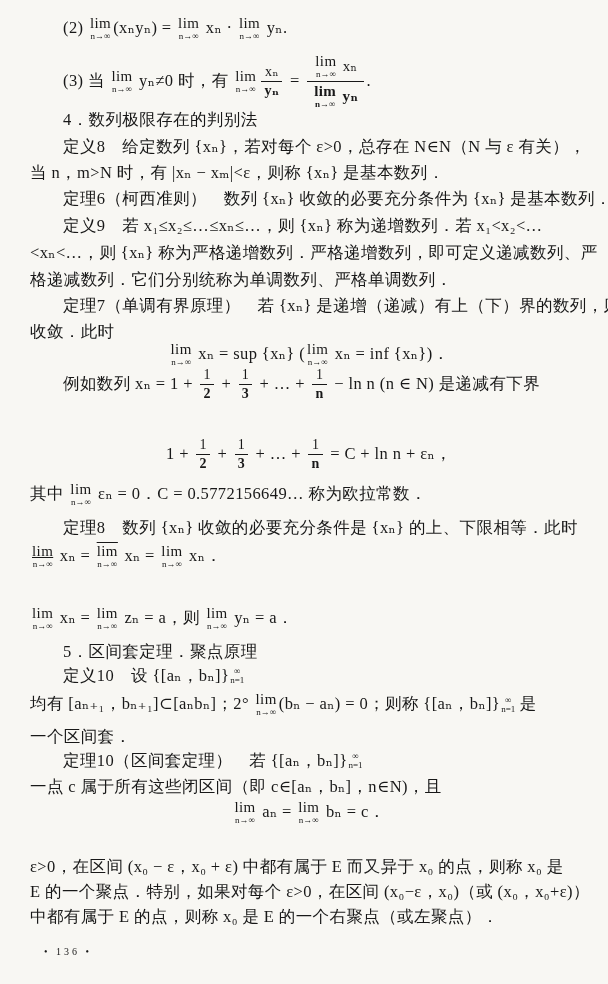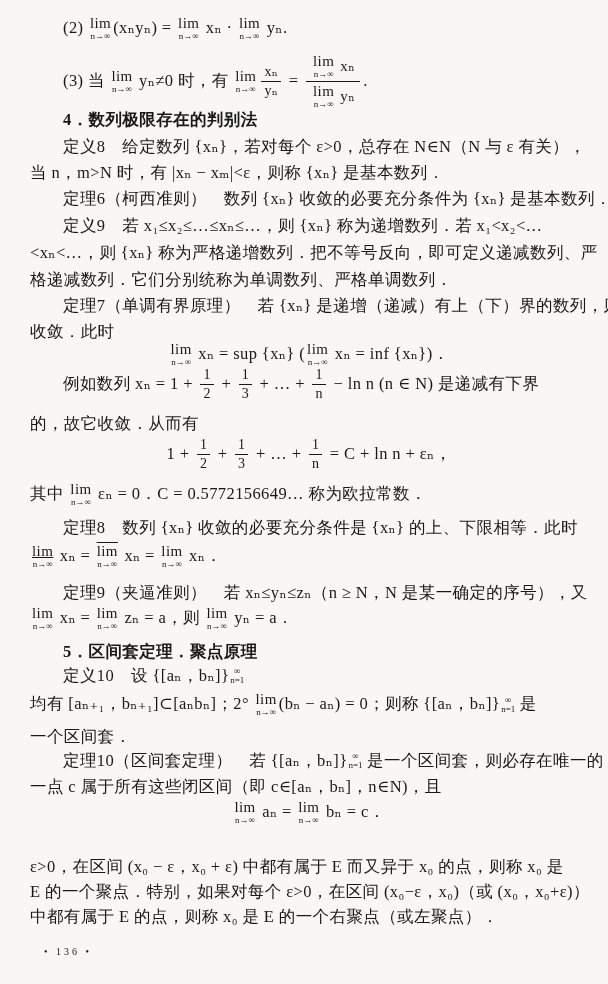--- a/index.html
+++ b/index.html
@@ -8,32 +8,32 @@
     position:relative;width:608px;height:984px;background:#f8f7f3;
     font-family:"Liberation Serif","DejaVu Serif",serif;
     color:#181818;font-size:16.5px;overflow:hidden;
   }
   .row{
     position:absolute;left:30px;right:20px;
     line-height:1.25;letter-spacing:0.4px;white-space:nowrap;
   }
   .indent{padding-left:33px;}
   .b{font-weight:normal;}
-  .heading{font-weight:bold;}
+  .heading{font-weight:normal;}
   .mrow{display:flex;align-items:center;}
   .mrow>span{white-space:pre;}
   .center{justify-content:center;}
   .lim{display:inline-flex;flex-direction:column;align-items:center;line-height:1;margin:0 2px;justify-content:space-between;}
   .lim .lt{font-size:15px;}
   .lim .lb{font-size:9px;margin-top:1px;letter-spacing:0;}
   .lim.under .lt{text-decoration:underline;}
   .lim.over .lt{text-decoration:overline;}
   .frac{display:inline-flex;flex-direction:column;align-items:center;line-height:1;margin:0 3px;vertical-align:middle;}
   .frac .fn{display:flex;align-items:center;justify-content:center;font-size:14px;padding:0 3px 2px;}
-  .frac .fd{display:flex;align-items:center;justify-content:center;font-size:14px;border-top:1.5px solid #181818;padding:2px 3px 0;}
+  .frac .fd{display:flex;align-items:center;justify-content:center;font-size:14px;border-top:1.5px solid #181818;padding:2px 3px 0;font-weight:bold;}
   .frac.big .fn,.frac.big .fd{font-size:15px;padding:2px 5px;}
   .ss{display:inline-flex;flex-direction:column;align-items:center;line-height:1;font-size:9px;letter-spacing:0;margin-left:1px;}
   .pagenum{position:absolute;left:44px;top:946px;font-size:10px;letter-spacing:3px;}
 </style>
 </head>
 <body>
 
 <div class="page">
 
   <div class="row mrow indent" style="top:16px">
@@ -63,21 +63,21 @@
   <div class="row indent heading" style="top:110px"><span>4．数列极限存在的判别法</span></div>
 
   <div class="row indent" style="top:137px"><span class="b">定义8</span><span>　给定数列 {xₙ}，若对每个 ε&gt;0，总存在 N∈N（N 与 ε 有关），</span></div>
 
   <div class="row" style="top:163px"><span>当 n，m&gt;N 时，有 |xₙ − xₘ|&lt;ε，则称 {xₙ} 是</span><span class="b">基本数列</span><span>．</span></div>
 
   <div class="row indent" style="top:189px"><span class="b">定理6（柯西准则）</span><span>　数列 {xₙ} 收敛的必要充分条件为 {xₙ} 是基本数列．</span></div>
 
   <div class="row indent" style="top:216px"><span class="b">定义9</span><span>　若 x₁≤x₂≤…≤xₙ≤…，则 {xₙ} 称为</span><span class="b">递增数列</span><span>．若 x₁&lt;x₂&lt;…</span></div>
 
-  <div class="row" style="top:243px"><span>&lt;xₙ&lt;…，则 {xₙ} 称为</span><span class="b">严格递增数列</span><span>．把不等号反向，即可定义</span><span class="b">递减数列、严</span></div>
+  <div class="row" style="top:243px"><span>&lt;xₙ&lt;…，则 {xₙ} 称为</span><span class="b">严格递增数列</span><span>．严格递增数列，即可定义</span><span class="b">递减数列、严</span></div>
 
   <div class="row" style="top:270px"><span class="b">格递减数列</span><span>．它们分别统称为</span><span class="b">单调数列、严格单调数列</span><span>．</span></div>
 
   <div class="row indent" style="top:296px"><span class="b">定理7（单调有界原理）</span><span>　若 {xₙ} 是递增（递减）有上（下）界的数列，则它</span></div>
 
   <div class="row" style="top:322px"><span>收敛．此时</span></div>
 
   <div class="row mrow center" style="top:342px">
     <span class="lim"><span class="lt">lim</span><span class="lb">n→∞</span></span>
     <span> xₙ = sup {xₙ} (</span>
@@ -88,21 +88,20 @@
   <div class="row mrow indent" style="top:368px">
     <span>例如数列 xₙ = 1 + </span>
     <span class="frac"><span class="fn">1</span><span class="fd">2</span></span>
     <span> + </span>
     <span class="frac"><span class="fn">1</span><span class="fd">3</span></span>
     <span> + … + </span>
     <span class="frac"><span class="fn">1</span><span class="fd">n</span></span>
     <span> − ln n (n ∈ N) 是递减有下界</span>
   </div>
 
-  <div class="row" style="top:414px"><span>的，故它收敛．从而有</span></div>
 
   <div class="row mrow center" style="top:438px">
     <span>1 + </span>
     <span class="frac"><span class="fn">1</span><span class="fd">2</span></span>
     <span> + </span>
     <span class="frac"><span class="fn">1</span><span class="fd">3</span></span>
     <span> + … + </span>
     <span class="frac"><span class="fn">1</span><span class="fd">n</span></span>
     <span> = C + ln n + εₙ，</span>
   </div>
@@ -119,21 +118,20 @@
 
   <div class="row mrow" style="top:544px">
     <span class="lim under"><span class="lt">lim</span><span class="lb">n→∞</span></span>
     <span> xₙ = </span>
     <span class="lim over"><span class="lt">lim</span><span class="lb">n→∞</span></span>
     <span> xₙ = </span>
     <span class="lim"><span class="lt">lim</span><span class="lb">n→∞</span></span>
     <span> xₙ．</span>
   </div>
 
-  <div class="row indent" style="top:583px"><span class="b">定理9（夹逼准则）</span><span>　若 xₙ≤yₙ≤zₙ（n ≥ N，N 是某一确定的序号），又</span></div>
 
   <div class="row mrow" style="top:606px">
     <span class="lim"><span class="lt">lim</span><span class="lb">n→∞</span></span>
     <span> xₙ = </span>
     <span class="lim"><span class="lt">lim</span><span class="lb">n→∞</span></span>
     <span> zₙ = a，则 </span>
     <span class="lim"><span class="lt">lim</span><span class="lb">n→∞</span></span>
     <span> yₙ = a．</span>
   </div>
 
@@ -152,21 +150,20 @@
     <span class="ss"><span>∞</span><span>n=1</span></span>
     <span> 是</span>
   </div>
 
   <div class="row" style="top:727px"><span>一个</span><span class="b">区间套</span><span>．</span></div>
 
   <div class="row mrow indent" style="top:751px">
     <span class="b">定理10（区间套定理）</span>
     <span>　若 {[aₙ，bₙ]}</span>
     <span class="ss"><span>∞</span><span>n=1</span></span>
-    <span> 是一个区间套，则必存在唯一的</span>
   </div>
 
   <div class="row" style="top:777px"><span>一点 c 属于所有这些闭区间（即 c∈[aₙ，bₙ]，n∈N)，且</span></div>
 
   <div class="row mrow center" style="top:800px">
     <span class="lim"><span class="lt">lim</span><span class="lb">n→∞</span></span>
     <span> aₙ = </span>
     <span class="lim"><span class="lt">lim</span><span class="lb">n→∞</span></span>
     <span> bₙ = c．</span>
   </div>

